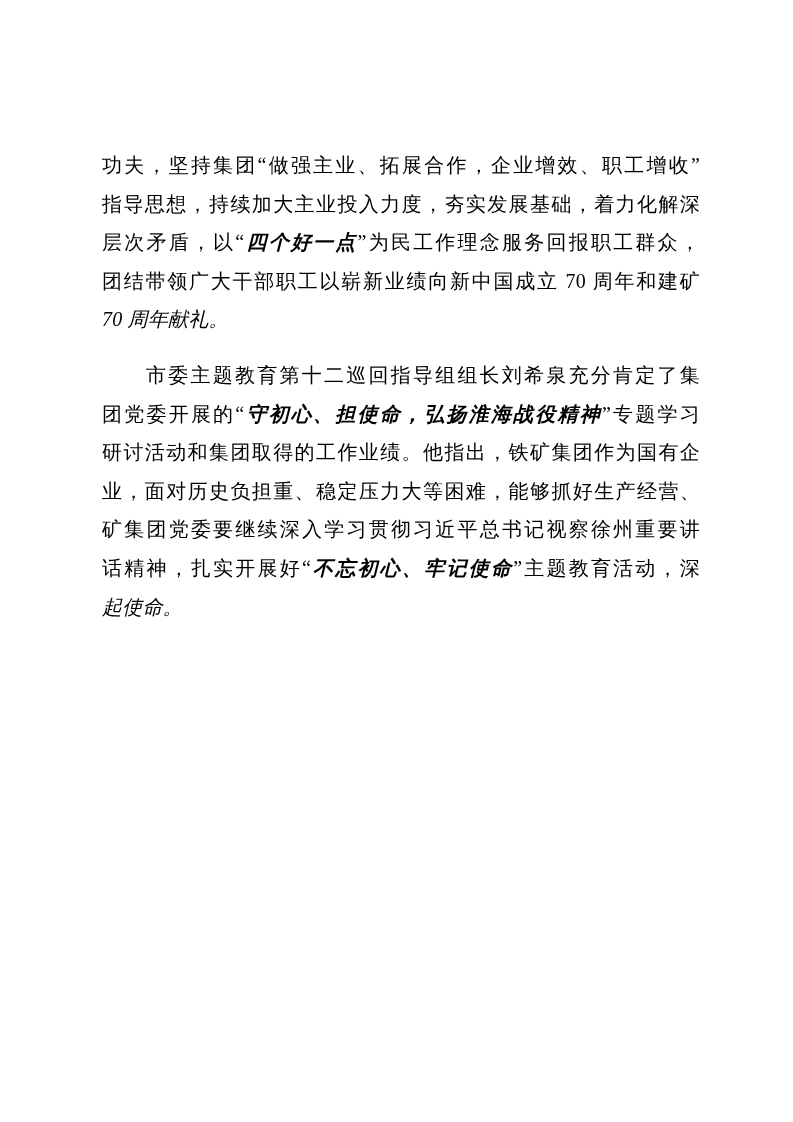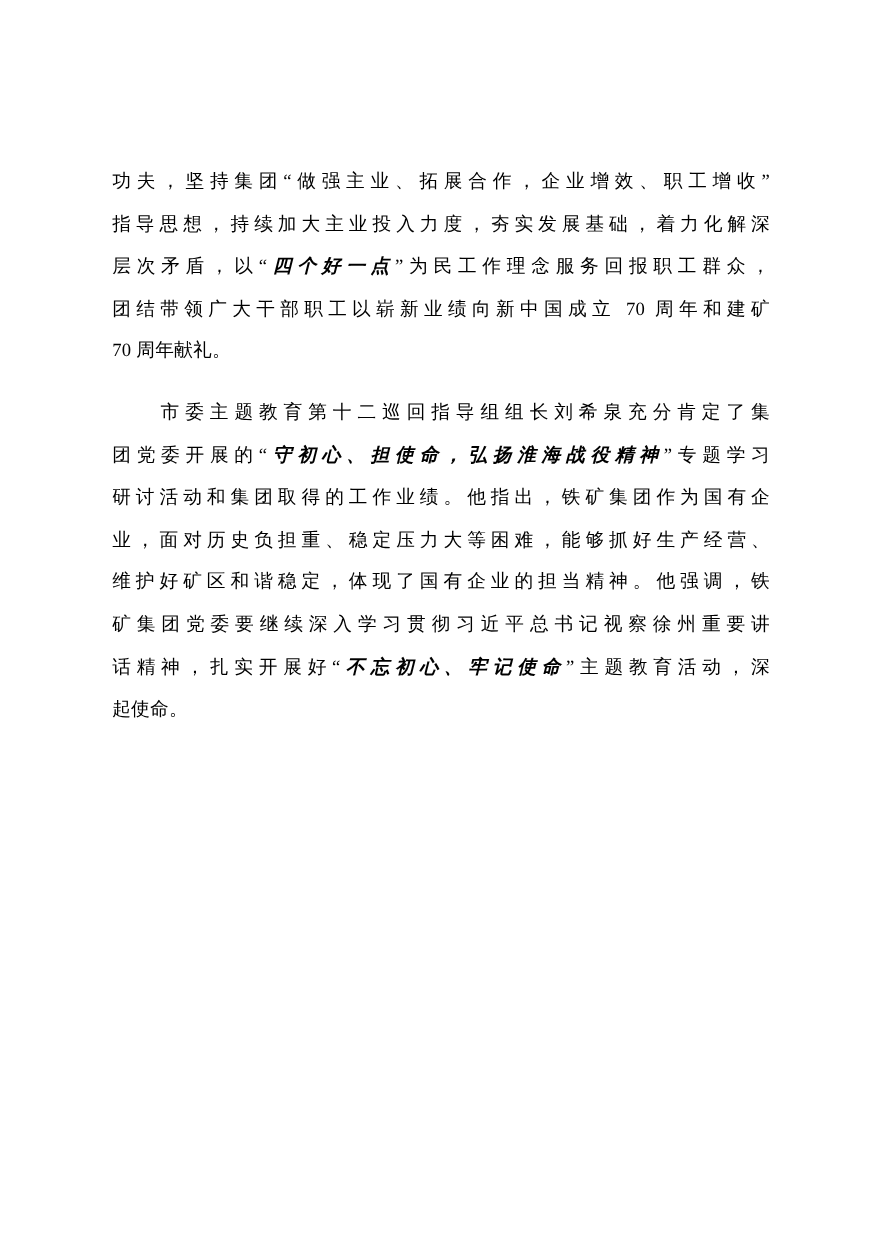--- a/index.html
+++ b/index.html
@@ -20,40 +20,41 @@
     width: 793px;
     height: 1122px;
     background: #ffffff;
   }
   .text-block {
     position: absolute;
     left: 102px;
     top: 146px;
     width: 598px;
     color: #000000;
-    font-size: 17px;
+    font-size: 20px;
   }
   .paragraph {
     margin: 0;
     padding: 0;
   }
   .line {
     line-height: 38.6px;
     height: 38.6px;
     text-align: justify;
     text-align-last: justify;
     letter-spacing: 0.2px;
     overflow: hidden;
   }
   .line.indent {
     padding-left: 44px;
     margin-top: 17px;
   }
   .line.last {
     text-align-last: left;
+    font-style: italic;
   }
   .em {
     font-style: italic;
     font-weight: bold;
   }
   .em-bold {
     font-style: italic;
     font-weight: 700;
   }
 </style>
@@ -67,19 +68,18 @@
         <div class="line"><span>指导思想，持续加大主业投入力度，夯实发展基础，着力化解深</span></div>
         <div class="line"><span>层次矛盾，以“</span><span class="em">四个好一点</span><span>”为民工作理念服务回报职工群众，</span></div>
         <div class="line"><span>团结带领广大干部职工以崭新业绩向新中国成立 70 周年和建矿</span></div>
         <div class="line last"><span>70 周年献礼。</span></div>
       </div>
       <div class="paragraph">
         <div class="line indent"><span>市委主题教育第十二巡回指导组组长刘希泉充分肯定了集</span></div>
         <div class="line"><span>团党委开展的“</span><span class="em-bold">守初心、担使命，弘扬淮海战役精神</span><span>”专题学习</span></div>
         <div class="line"><span>研讨活动和集团取得的工作业绩。他指出，铁矿集团作为国有企</span></div>
         <div class="line"><span>业，面对历史负担重、稳定压力大等困难，能够抓好生产经营、</span></div>
-        <div class="line"><span>维护好矿区和谐稳定，体现了国有企业的担当精神。他强调，铁</span></div>
         <div class="line"><span>矿集团党委要继续深入学习贯彻习近平总书记视察徐州重要讲</span></div>
         <div class="line"><span>话精神，扎实开展好“</span><span class="em-bold">不忘初心、牢记使命</span><span>”主题教育活动，深</span></div>
         <div class="line last"><span>起使命。</span></div>
       </div>
     </div>
 </div>
 
 </body></html>

